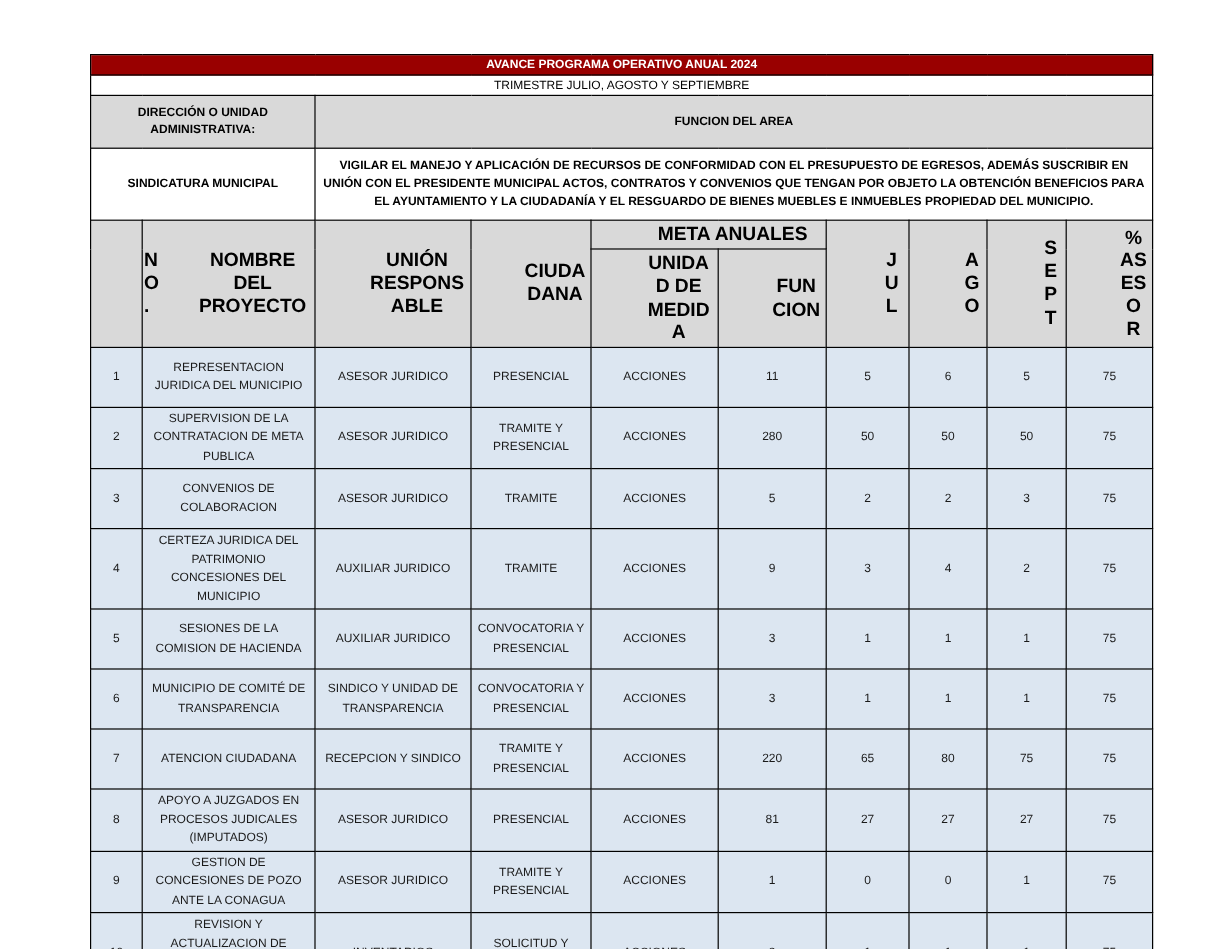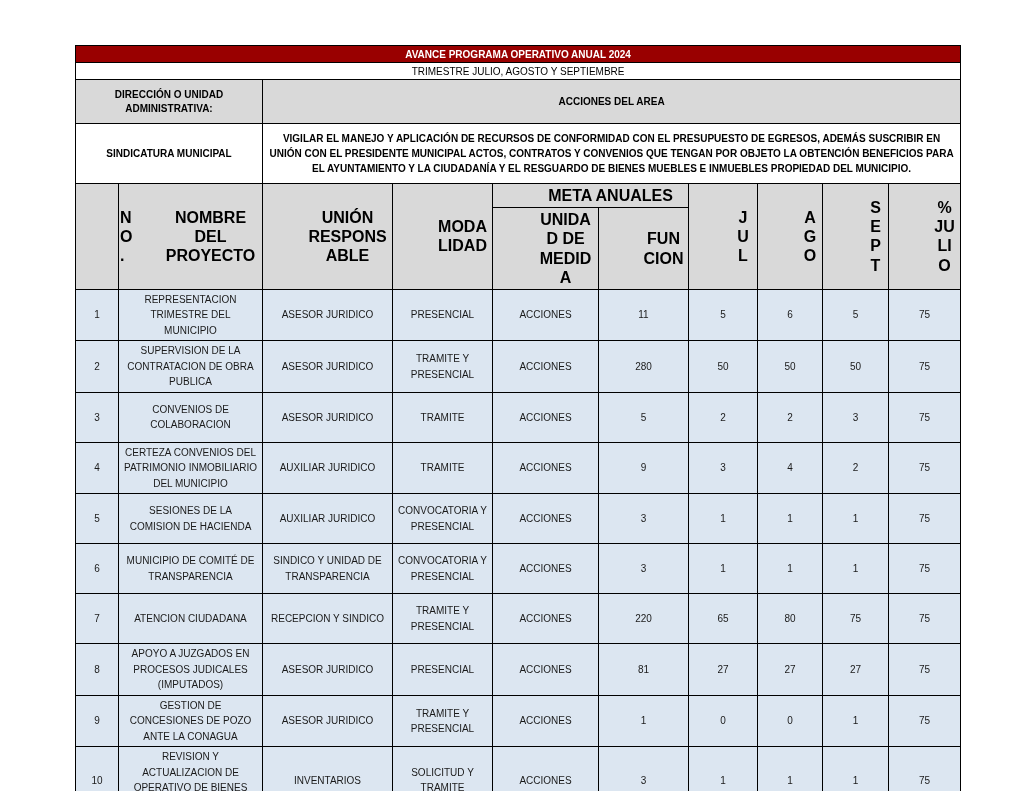--- a/index.html
+++ b/index.html
@@ -70,57 +70,57 @@
     </colgroup>
     <tbody>
       <tr>
         <td colspan="10" class="title-cell">AVANCE PROGRAMA OPERATIVO ANUAL 2024</td>
       </tr>
       <tr>
         <td colspan="10" class="subtitle-cell">TRIMESTRE JULIO, AGOSTO Y SEPTIEMBRE</td>
       </tr>
       <tr>
         <td colspan="2" class="gray dir-label">DIRECCIÓN O UNIDAD ADMINISTRATIVA:</td>
-        <td colspan="8" class="gray funcion-label">ACCIONES DEL AREA</td>
+        <td colspan="8" class="gray funcion-label">FUNCION DEL AREA</td>
       </tr>
       <tr>
         <td colspan="2" class="dir-value">SINDICATURA MUNICIPAL</td>
         <td colspan="8" class="funcion-text">VIGILAR EL MANEJO Y APLICACIÓN DE RECURSOS DE CONFORMIDAD CON EL PRESUPUESTO DE EGRESOS, ADEMÁS SUSCRIBIR EN UNIÓN CON EL PRESIDENTE MUNICIPAL ACTOS, CONTRATOS Y CONVENIOS QUE TENGAN POR OBJETO LA OBTENCIÓN BENEFICIOS PARA EL  AYUNTAMIENTO Y LA CIUDADANÍA Y EL RESGUARDO DE BIENES MUEBLES E INMUEBLES PROPIEDAD DEL MUNICIPIO.</td>
       </tr>
       <tr class="colhead">
         <td rowspan="2">NO.</td>
         <td rowspan="2">NOMBRE DEL PROYECTO</td>
         <td rowspan="2">UNIÓN RESPONSABLE</td>
-        <td rowspan="2">MODALIDAD</td>
+        <td rowspan="2">CIUDADANA</td>
         <td colspan="2">META ANUALES</td>
         <td rowspan="2">JUL</td>
         <td rowspan="2">AGO</td>
         <td rowspan="2">SEPT</td>
-        <td rowspan="2">% JULIO</td>
+        <td rowspan="2">% ASESOR</td>
       </tr>
       <tr class="colhead">
         <td>UNIDAD DE MEDIDA</td>
         <td>FUNCION</td>
       </tr>
 
       <tr class="data-row">
         <td>1</td>
-        <td>REPRESENTACION TRIMESTRE DEL MUNICIPIO</td>
+        <td>REPRESENTACION JURIDICA DEL MUNICIPIO</td>
         <td>ASESOR JURIDICO</td>
         <td>PRESENCIAL</td>
         <td>ACCIONES</td>
         <td>11</td>
         <td>5</td>
         <td>6</td>
         <td>5</td>
         <td>75</td>
       </tr>
       <tr class="data-row">
         <td>2</td>
-        <td>SUPERVISION DE LA CONTRATACION DE OBRA PUBLICA</td>
+        <td>SUPERVISION DE LA CONTRATACION DE META PUBLICA</td>
         <td>ASESOR JURIDICO</td>
         <td>TRAMITE Y PRESENCIAL</td>
         <td>ACCIONES</td>
         <td>280</td>
         <td>50</td>
         <td>50</td>
         <td>50</td>
         <td>75</td>
       </tr>
       <tr class="data-row">
@@ -130,21 +130,21 @@
         <td>TRAMITE</td>
         <td>ACCIONES</td>
         <td>5</td>
         <td>2</td>
         <td>2</td>
         <td>3</td>
         <td>75</td>
       </tr>
       <tr class="data-row">
         <td>4</td>
-        <td>CERTEZA CONVENIOS DEL PATRIMONIO INMOBILIARIO DEL MUNICIPIO</td>
+        <td>CERTEZA JURIDICA DEL PATRIMONIO CONCESIONES DEL MUNICIPIO</td>
         <td>AUXILIAR JURIDICO</td>
         <td>TRAMITE</td>
         <td>ACCIONES</td>
         <td>9</td>
         <td>3</td>
         <td>4</td>
         <td>2</td>
         <td>75</td>
       </tr>
       <tr class="data-row">

